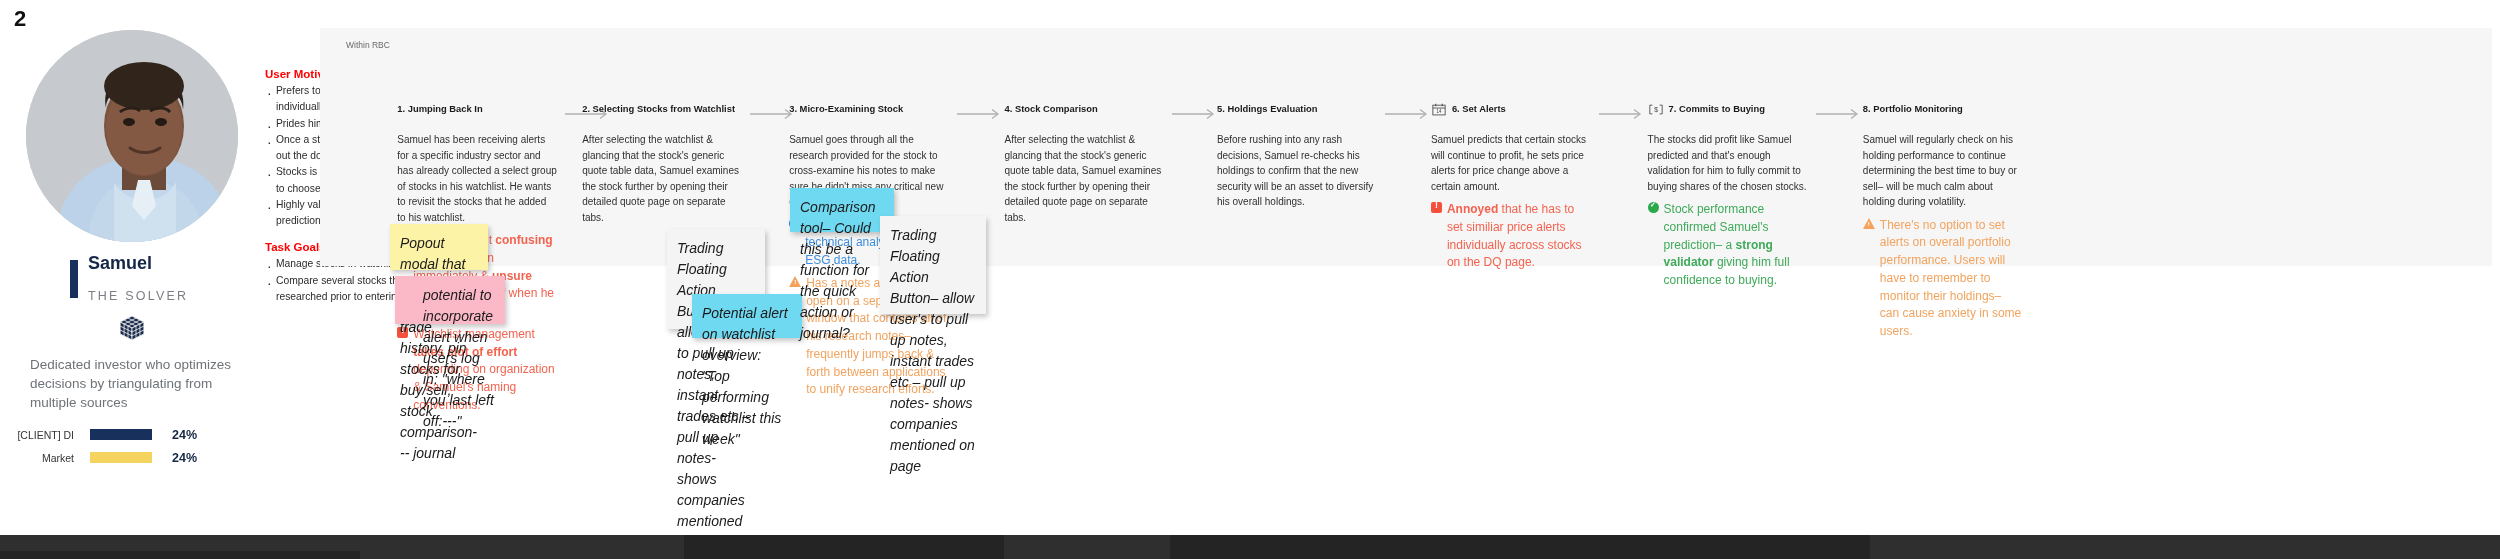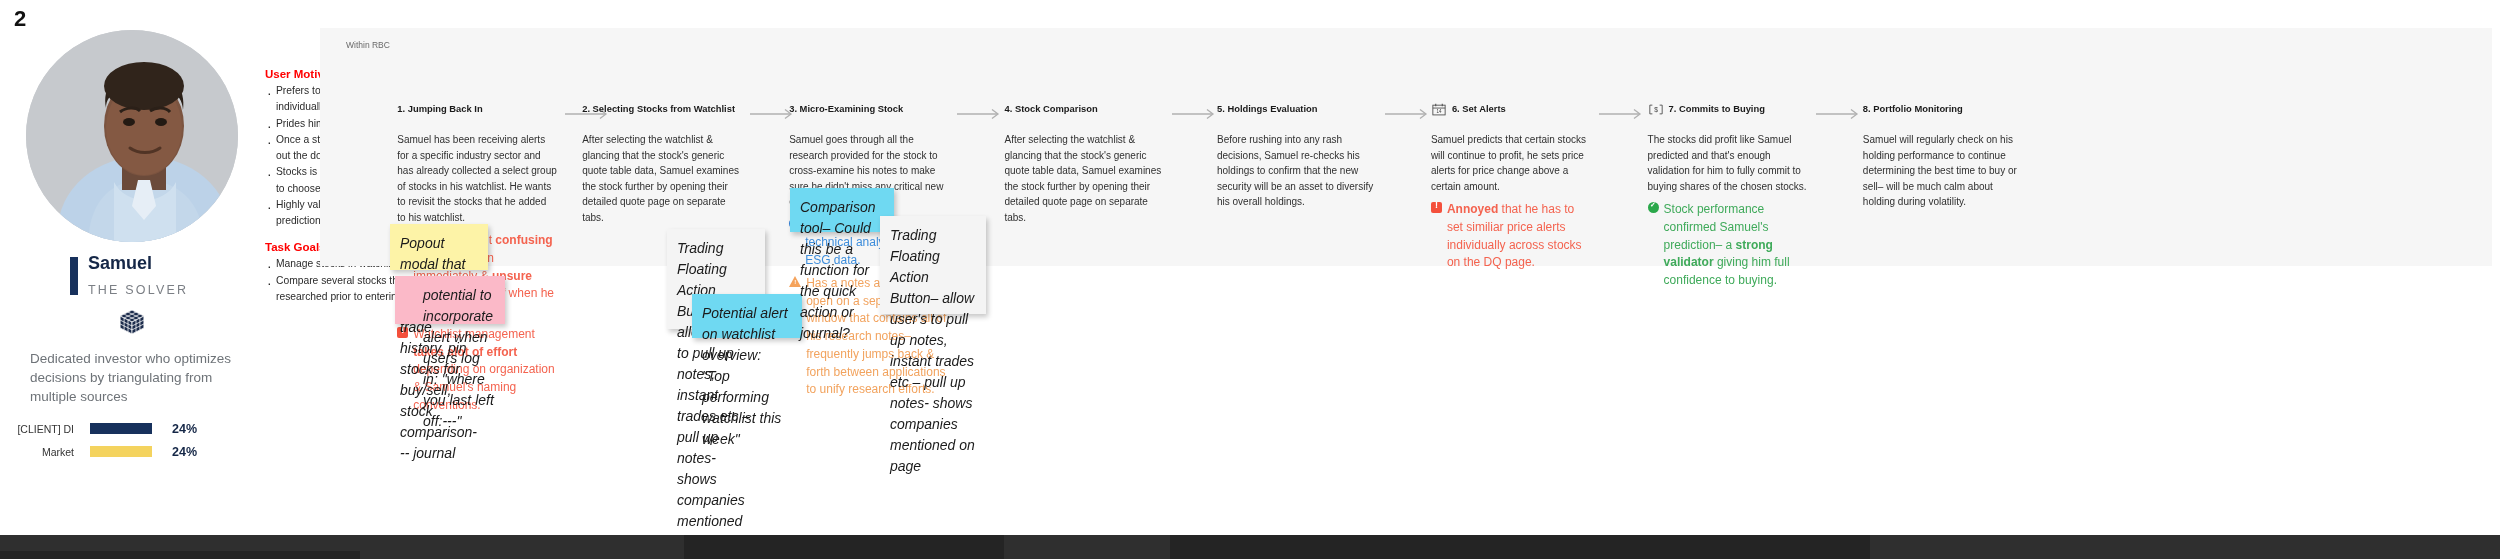--- a/index.html
+++ b/index.html
@@ -26,21 +26,21 @@
   }
   .avatar-svg { display:block; width:100%; height:100%; }
 
   .name-row {
     display: flex; align-items: center; gap: 10px;
     margin: 12px 0 0 58px;
   }
   .name-bar { width: 8px; height: 38px; background: #17315c; flex: none; margin-top: 2px; }
   .name-block { display: flex; flex-direction: column; }
   .p-name { font-size: 18px; font-weight: 700; color: #152747; line-height: 1.05; }
-  .p-title { font-size: 12.5px; letter-spacing: 2.2px; color: #7b7f85; margin-top: 10px; }
+  .p-title { font-size: 12.5px; letter-spacing: 2.2px; color: #7b7f85; margin-top: 16px; }
 
   .cube { width: 34px; height: 34px; margin: 8px auto 0; display:block; }
 
   .p-desc {
     margin: 10px 14px 0 18px;
     font-size: 13.5px; line-height: 1.42; color: #6e7378;
   }
 
   .bars { margin: 14px 0 0 0; width: 240px; }
   .bar-row { display: flex; align-items: center; height: 17px; margin-bottom: 6px; }
@@ -345,20 +345,26 @@
           <svg width="46" height="12" viewBox="0 0 46 12">
             <line x1="0" y1="6" x2="40" y2="6" stroke="#b0b0b0" stroke-width="1.3"></line>
             <polyline points="35,1.5 41,6 35,10.5" fill="none" stroke="#b0b0b0" stroke-width="1.3"></polyline>
           </svg>
         </div>
         <div class="step" style="left: 1542.84px;">
           <div class="step-head">
             <div class="step-title">8. Portfolio Monitoring</div>
           </div>
           <div class="step-body">Samuel will regularly check on his holding performance to continue determining the best time to buy or sell– will be much calm about holding during volatility.</div>
+          <div class="notes">
+            <div class="note warn">
+              <span class="note-ico ico-warn"></span>
+              <div class="note-txt">There's no option to set alerts on overall portfolio performance. Users will have to remember to monitor their holdings– can cause anxiety in some users.</div>
+            </div>
+          </div>
         </div>
       </div>
   </div>
 
   <div class="sticky yellow" style="left:390px; top:224px; width:98px; height:46px;">Popout modal that can function as a notes, trade history, pin stocks for buy/sell, stock comparison--- journal</div>
 
   <div class="sticky pink" style="left:395px; top:276px; width:110px; height:48px;">potential to incorporate alert when users log in:  "where you last left off:---"</div>
 
   <div class="sticky white" style="left:667px; top:229px; width:98px; height:100px;">Trading Floating Action Button– allow user's to pull up notes, instant trades etc – pull up notes- shows companies mentioned on page</div>
 

